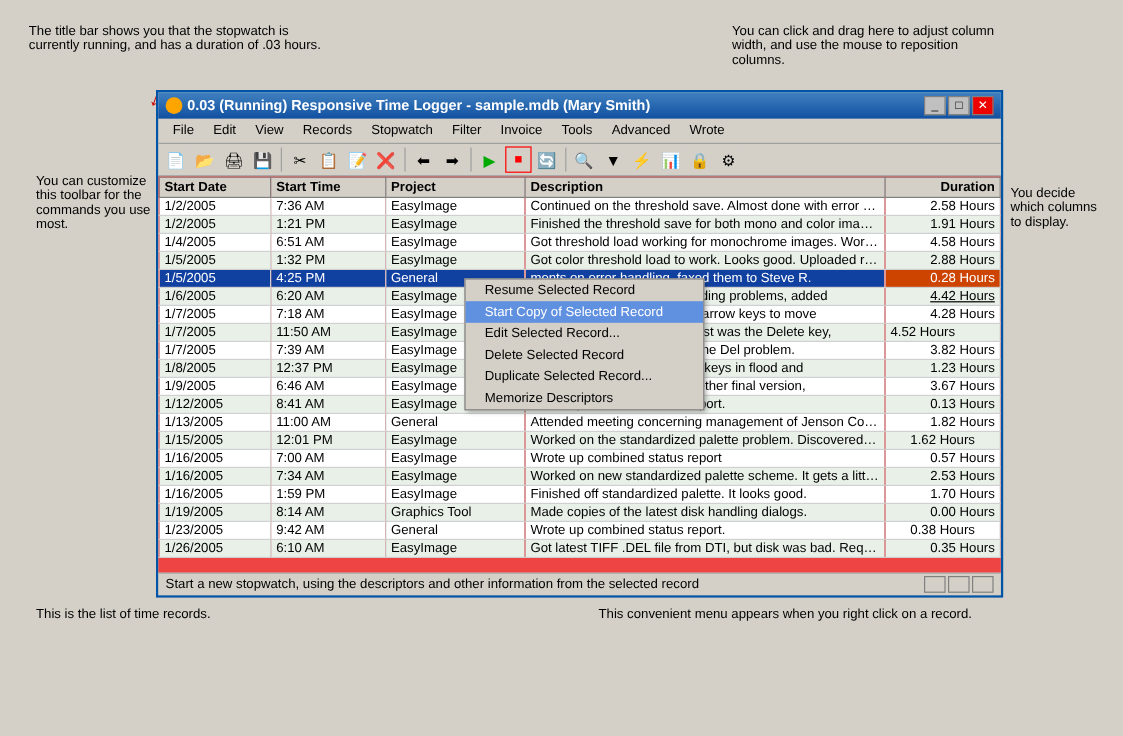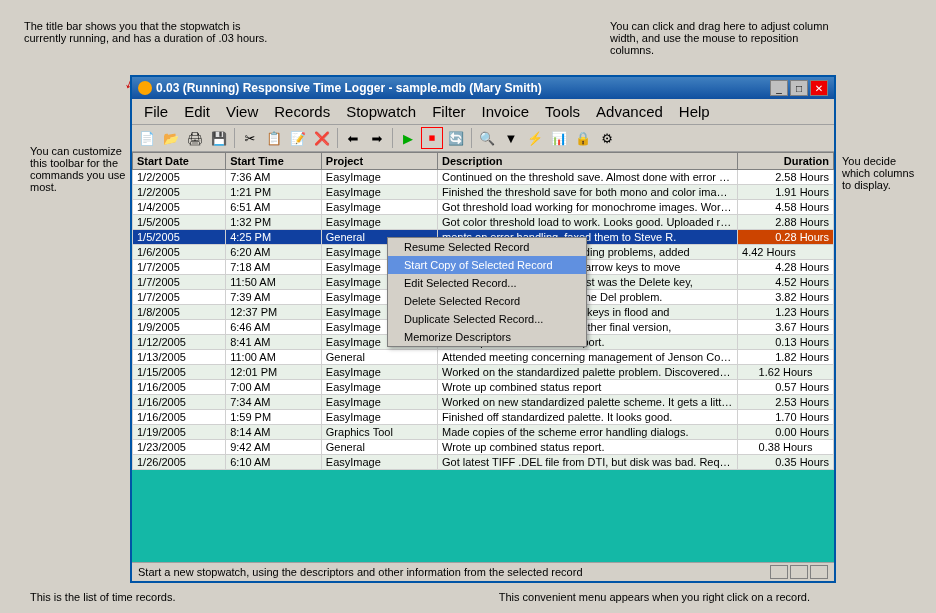--- a/index.html
+++ b/index.html
@@ -67,21 +67,21 @@
       background: #d4d0c8;
       display: flex;
       gap: 0;
       padding: 2px 4px;
       border-bottom: 1px solid #a0a0a0;
     }
 
     .menu-item {
       padding: 2px 8px;
       cursor: pointer;
-      font-size: 15px;
+      font-size: 11px;
     }
 
     .toolbar {
       background: #d4d0c8;
       display: flex;
       align-items: center;
       padding: 2px 4px;
       gap: 2px;
       border-bottom: 1px solid #a0a0a0;
       flex-wrap: wrap;
@@ -104,23 +104,23 @@
       height: 20px;
       background: #a0a0a0;
       margin: 0 2px;
     }
 
     .toolbar-btn.active {
       border-color: #ff0000;
     }
 
     .grid-container {
-      background: #14b8a6;
+      background: #ef4444;
       overflow: auto;
-      height: 410px;
+      height: 330px;
       position: relative;
     }
 
     table {
       width: 100%;
       border-collapse: collapse;
       font-size: 11px;
     }
 
     thead th {
@@ -240,21 +240,21 @@
       <div class="menu-bar">
         <span class="menu-item">File</span>
         <span class="menu-item">Edit</span>
         <span class="menu-item">View</span>
         <span class="menu-item">Records</span>
         <span class="menu-item">Stopwatch</span>
         <span class="menu-item">Filter</span>
         <span class="menu-item">Invoice</span>
         <span class="menu-item">Tools</span>
         <span class="menu-item">Advanced</span>
-        <span class="menu-item">Help</span>
+        <span class="menu-item">Wrote</span>
       </div>
 
       <div class="toolbar">
         <button class="toolbar-btn" title="New">📄</button>
         <button class="toolbar-btn" title="Open">📂</button>
         <button class="toolbar-btn" title="Print">🖨</button>
         <button class="toolbar-btn" title="Save">💾</button>
         <div class="toolbar-separator"></div>
         <button class="toolbar-btn" title="Cut">✂</button>
         <button class="toolbar-btn" title="Copy">📋</button>
@@ -321,35 +321,35 @@
                 <td>4:25 PM</td>
                 <td>General</td>
                 <td style="max-width: 300px; overflow: hidden; text-overflow: ellipsis;">ments on error handling, faxed them to Steve R.</td>
                 <td style="text-align: right; background: rgb(204, 68, 0); color: white;">0.28 Hours</td>
               </tr>
               <tr style="background: rgb(232, 240, 232);">
                 <td>1/6/2005</td>
                 <td>6:20 AM</td>
                 <td>EasyImage</td>
                 <td style="max-width: 300px; overflow: hidden; text-overflow: ellipsis;">n changes, fixed macro recording problems, added</td>
-                <td style="">4.42 Hours</td>
+                <td style="text-align: right; text-decoration: underline;">4.42 Hours</td>
               </tr>
               <tr>
                 <td>1/7/2005</td>
                 <td>7:18 AM</td>
                 <td>EasyImage</td>
                 <td style="max-width: 300px; overflow: hidden; text-overflow: ellipsis;">s for keyboard mouse: Using arrow keys to move</td>
                 <td style="text-align: right;">4.28 Hours</td>
               </tr>
               <tr style="background: rgb(232, 240, 232);">
                 <td>1/7/2005</td>
                 <td>11:50 AM</td>
                 <td>EasyImage</td>
                 <td style="max-width: 300px; overflow: hidden; text-overflow: ellipsis;">yboard mouse problems.  Worst was the Delete key,</td>
-                <td style="text-align: right;">4.52 Hours</td>
+                <td style="">4.52 Hours</td>
               </tr>
               <tr>
                 <td>1/7/2005</td>
                 <td>7:39 AM</td>
                 <td>EasyImage</td>
                 <td style="max-width: 300px; overflow: hidden; text-overflow: ellipsis;">problem.  Still haven't solved the Del problem.</td>
                 <td style="text-align: right;">3.82 Hours</td>
               </tr>
               <tr style="background: rgb(232, 240, 232);">
                 <td>1/8/2005</td>
@@ -404,21 +404,21 @@
                 <td>1/16/2005</td>
                 <td>1:59 PM</td>
                 <td>EasyImage</td>
                 <td style="max-width: 300px; overflow: hidden; text-overflow: ellipsis;">Finished off standardized palette.  It looks good.</td>
                 <td style="text-align: right;">1.70 Hours</td>
               </tr>
               <tr style="background: rgb(232, 240, 232);">
                 <td>1/19/2005</td>
                 <td>8:14 AM</td>
                 <td>Graphics Tool</td>
-                <td style="max-width: 300px; overflow: hidden; text-overflow: ellipsis;">Made copies of the scheme error handling dialogs.</td>
+                <td style="max-width: 300px; overflow: hidden; text-overflow: ellipsis;">Made copies of the latest disk handling dialogs.</td>
                 <td style="text-align: right;">0.00 Hours</td>
               </tr>
               <tr>
                 <td>1/23/2005</td>
                 <td>9:42 AM</td>
                 <td>General</td>
                 <td style="max-width: 300px; overflow: hidden; text-overflow: ellipsis;">Wrote up combined status report.</td>
                 <td style="text-align: center;">0.38 Hours</td>
               </tr>
               <tr style="background: rgb(232, 240, 232);">

